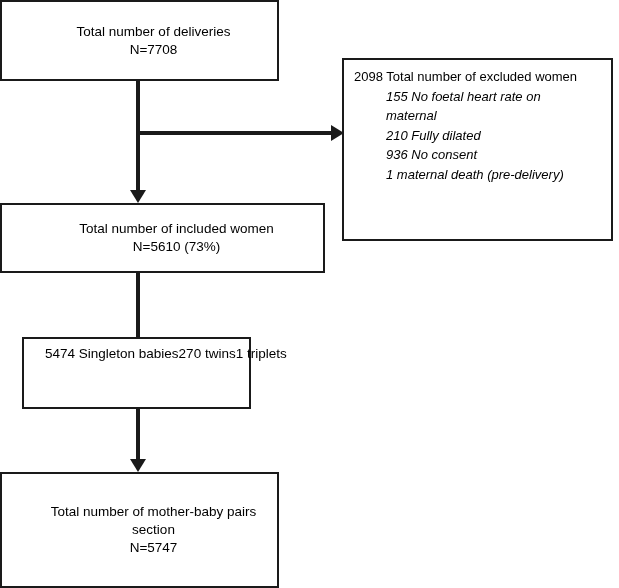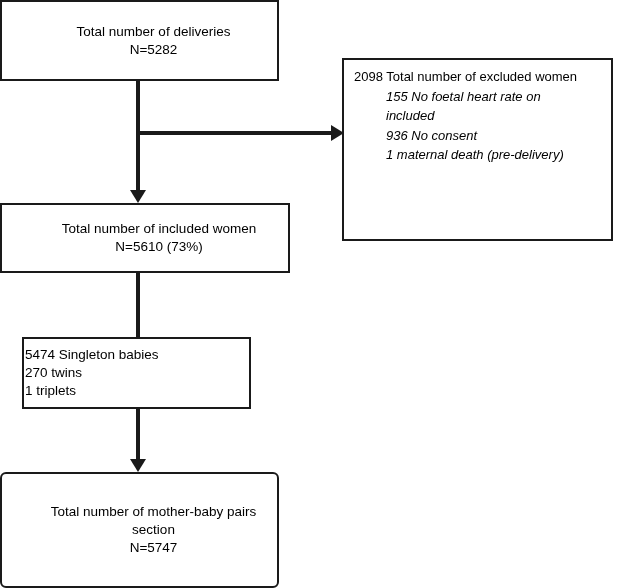--- a/index.html
+++ b/index.html
@@ -32,25 +32,25 @@
   }
   .node.center {
     display: flex;
     flex-direction: column;
     align-items: center;
     justify-content: center;
     text-align: center;
   }
   .node.leftal {
     display: flex;
-    flex-direction: column;
+    flex-direction: row;
     align-items: flex-start;
-    justify-content: center;
+    justify-content: space-between;
     text-align: left;
-    padding: 6px 1px;
+    padding: 6px 21px;
   }
   .node .ln { display: block; white-space: nowrap; }
 
   
   #box-excluded {
     padding: 7px 8px 13px 10px;
     display: block;
     font-size: 13px;
     line-height: 1.50;
   }
@@ -85,52 +85,53 @@
     border-left: 13px solid #1a1a1a;
   }
 </style>
 </head>
 <body>
 
 <div id="flowchart">
 
   <div class="node center" id="box-deliveries" style="left:0px; top:0px; width:279px; height:81px;">
     <span class="ln">Total number of deliveries</span>
-    <span class="ln">N=5282</span>
+    <span class="ln">N=7708</span>
   </div>
 
   <div class="vline" id="trunk-main" style="left:136px; top:81px; height:112px;"></div>
   <div class="arrow-down" id="arrow-to-included" style="left:130px; top:190px;"></div>
 
   <div class="hline" id="branch-excluded" style="left:136px; top:131px; width:200px;"></div>
   <div class="arrow-right" id="arrow-to-excluded" style="left:331px; top:125px;"></div>
 
   <div class="node" id="box-excluded" style="left:342px; top:58px; width:271px; height:183px;">
     <span class="ln">2098 Total number of excluded women</span>
     <span class="ln indent">155 No foetal heart rate on</span>
-    <span class="ln indent">included</span>
+    <span class="ln indent">maternal</span>
+    <span class="ln indent">210 Fully dilated</span>
     <span class="ln indent">936 No consent</span>
     <span class="ln indent">1 maternal death (pre-delivery)</span>
   </div>
 
-  <div class="node center" id="box-included" style="left:0px; top:203px; width:290px; height:70px;">
+  <div class="node center" id="box-included" style="left:0px; top:203px; width:325px; height:70px;">
     <span class="ln">Total number of included women</span>
     <span class="ln">N=5610 (73%)</span>
   </div>
 
   <div class="vline" id="line-included-babies" style="left:136px; top:273px; height:65px;"></div>
 
   <div class="node leftal" id="box-babies" style="left:22px; top:337px; width:229px; height:72px;">
     <span class="ln">5474 Singleton babies</span>
     <span class="ln">270 twins</span>
     <span class="ln">1 triplets</span>
   </div>
 
   <div class="vline" id="line-babies-pairs" style="left:136px; top:409px; height:52px;"></div>
   <div class="arrow-down" id="arrow-to-pairs" style="left:130px; top:459px;"></div>
 
-  <div class="node center" id="box-pairs" style="left:0px; top:472px; width:279px; height:116px;border-radius:6px;">
+  <div class="node center" id="box-pairs" style="left:0px; top:472px; width:279px; height:116px;">
     <span class="ln">Total number of mother-baby pairs</span>
     <span class="ln">section</span>
     <span class="ln">N=5747</span>
   </div>
 
 </div>
 
 </body></html>

